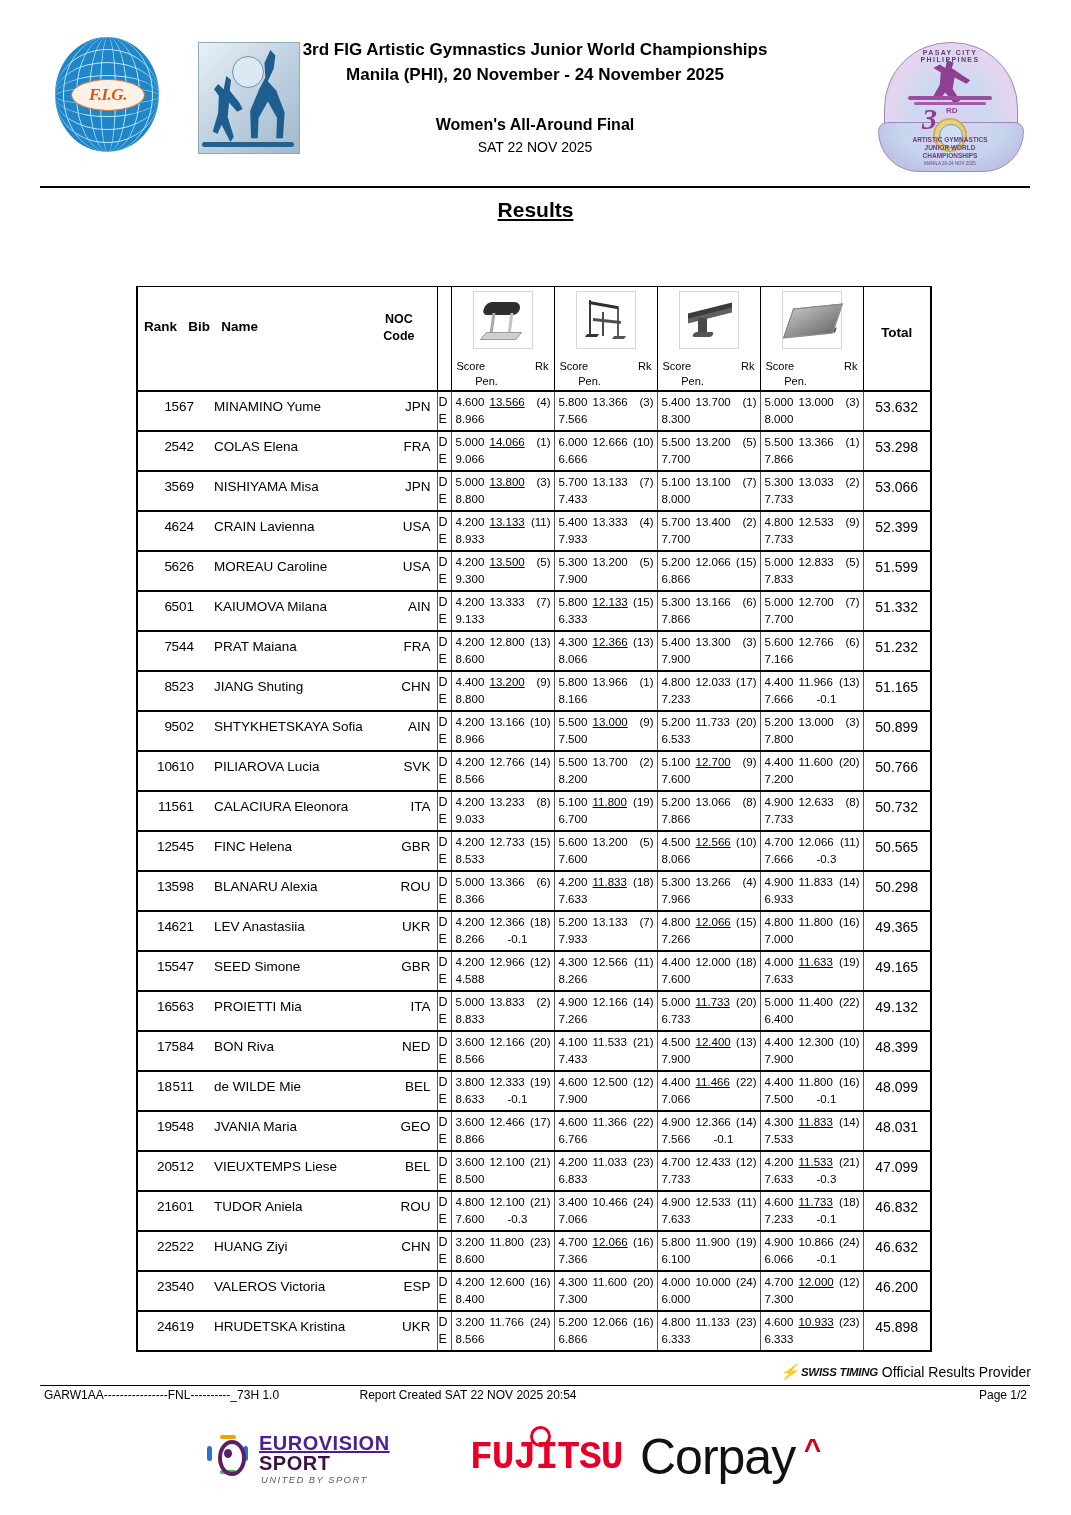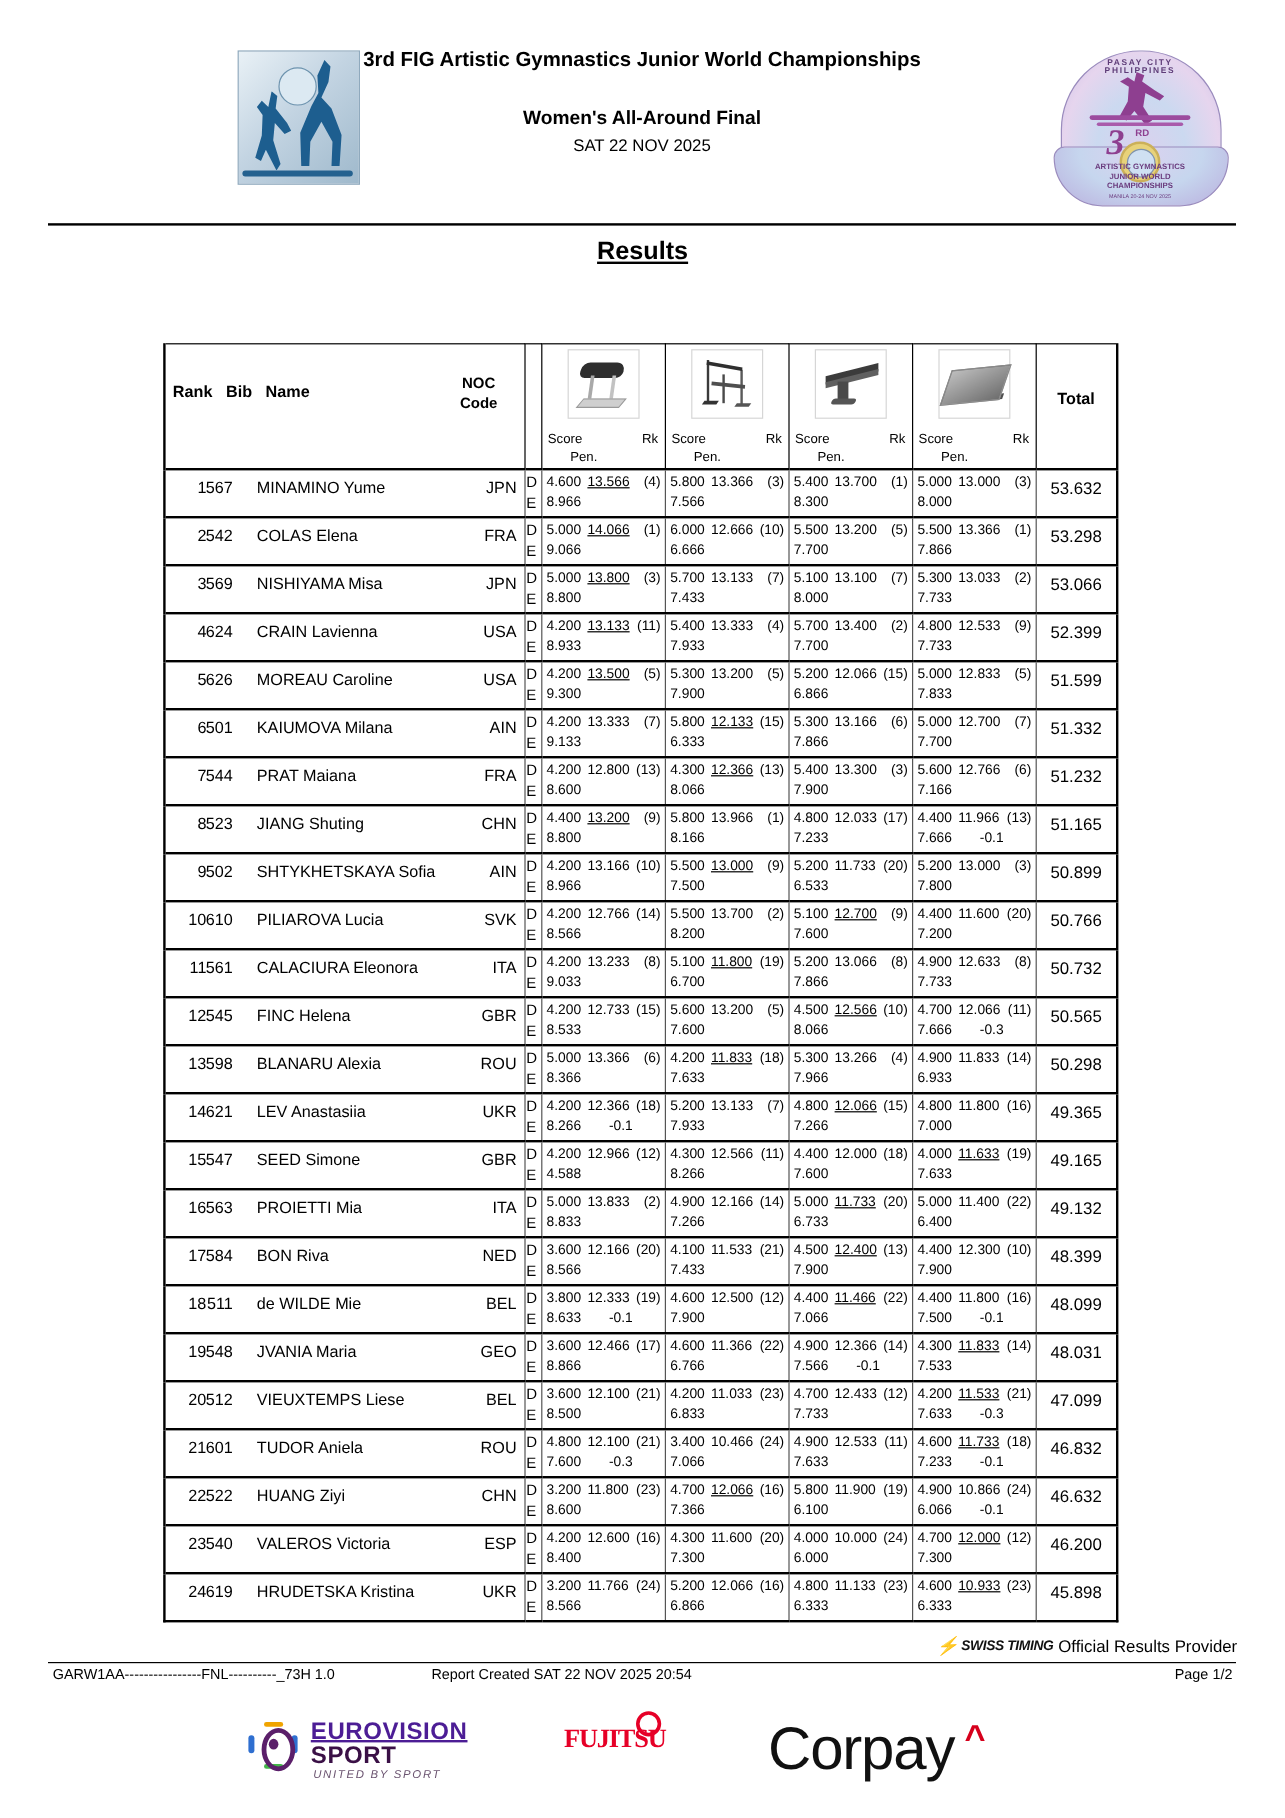--- a/index.html
+++ b/index.html
@@ -287,44 +287,58 @@
      border:4px solid #5b1f6a;}
   .ev-dot{position:absolute;left:19px;top:15px;width:8px;height:9px;border-radius:50%;background:#5b1f6a;}
   .ev-b1{position:absolute;left:2px;top:12px;width:5px;height:15px;border-radius:3px;background:#2f6fd0;}
   .ev-b2{position:absolute;left:38px;top:12px;width:5px;height:15px;border-radius:3px;background:#2f6fd0;}
   .ev-b3{position:absolute;left:15px;top:1px;width:16px;height:4px;border-radius:2px;background:#f0a400;}
   .ev-b4{position:absolute;left:15px;top:36px;width:16px;height:4px;border-radius:2px;background:#43b649;}
   .ev-t1{position:absolute;left:54px;top:4px;font-size:20px;font-weight:bold;color:#4c1d95;letter-spacing:0.5px;text-decoration:underline;}
   .ev-t2{position:absolute;left:54px;top:24px;font-size:20px;font-weight:bold;color:#3a1046;letter-spacing:0.5px;}
   .ev-t3{position:absolute;left:56px;top:46px;font-size:9.5px;font-style:italic;color:#6b5470;letter-spacing:1.4px;}
   .spon-fj{position:absolute;left:470px;top:16px;}
-  .fj-txt{font-size:22px;font-weight:bold;color:#e60027;letter-spacing:-1px;
-     font-family:Liberation Serif, serif;}
+  .fj-txt{font-size:38px;font-weight:bold;color:#e60027;letter-spacing:-1px;
+     font-family:Liberation Mono, monospace;}
   .fj-o{position:absolute;left:60px;top:-10px;width:15px;height:15px;border-radius:50%;
      border:3px solid #e60027;}
   .spon-cp{position:absolute;left:640px;top:8px;}
   .cp-txt{font-size:50px;color:#111;letter-spacing:-1px;font-family:"Liberation Sans", sans-serif;}
   .cp-caret{position:absolute;right:-26px;top:4px;font-size:30px;color:#d6001c;font-weight:bold;}
 </style>
 </head>
 <body>
 
 <div class="header">
 
+  <div class="fig-logo">
+    <div class="globe">
+      <div class="mer" style="width:14px;margin-left:-7px;"></div>
+      <div class="mer" style="width:36px;margin-left:-18px;"></div>
+      <div class="mer" style="width:62px;margin-left:-31px;"></div>
+      <div class="mer" style="width:88px;margin-left:-44px;"></div>
+      <div class="par" style="height:16px;margin-top:-8px;"></div>
+      <div class="par" style="height:40px;margin-top:-20px;"></div>
+      <div class="par" style="height:66px;margin-top:-33px;"></div>
+      <div class="par" style="height:92px;margin-top:-46px;"></div>
+    </div>
+    <div class="figtag">F.I.G.</div>
+  </div>
 
   <div class="event-logo">
     <div class="plate"></div>
     <div class="minig"></div>
     <div class="fig1"></div>
     <div class="fig2"></div>
     <div class="bar"></div>
   </div>
 
   <div class="title-block">
     <div class="t1">3rd FIG Artistic Gymnastics Junior World Championships</div>
+    <div class="t2">Manila (PHI), 20 November - 24 November 2025</div>
     <div class="t3">Women's All-Around Final</div>
     <div class="t4">SAT 22 NOV 2025</div>
   </div>
 
   <div class="champ-emblem">
     <div class="shell-top"></div>
     <div class="shell-bot"></div>
     <div class="emb-arc">PASAY CITY   PHILIPPINES</div>
     <div class="emb-gym"></div>
     <div class="emb-rings"></div>

